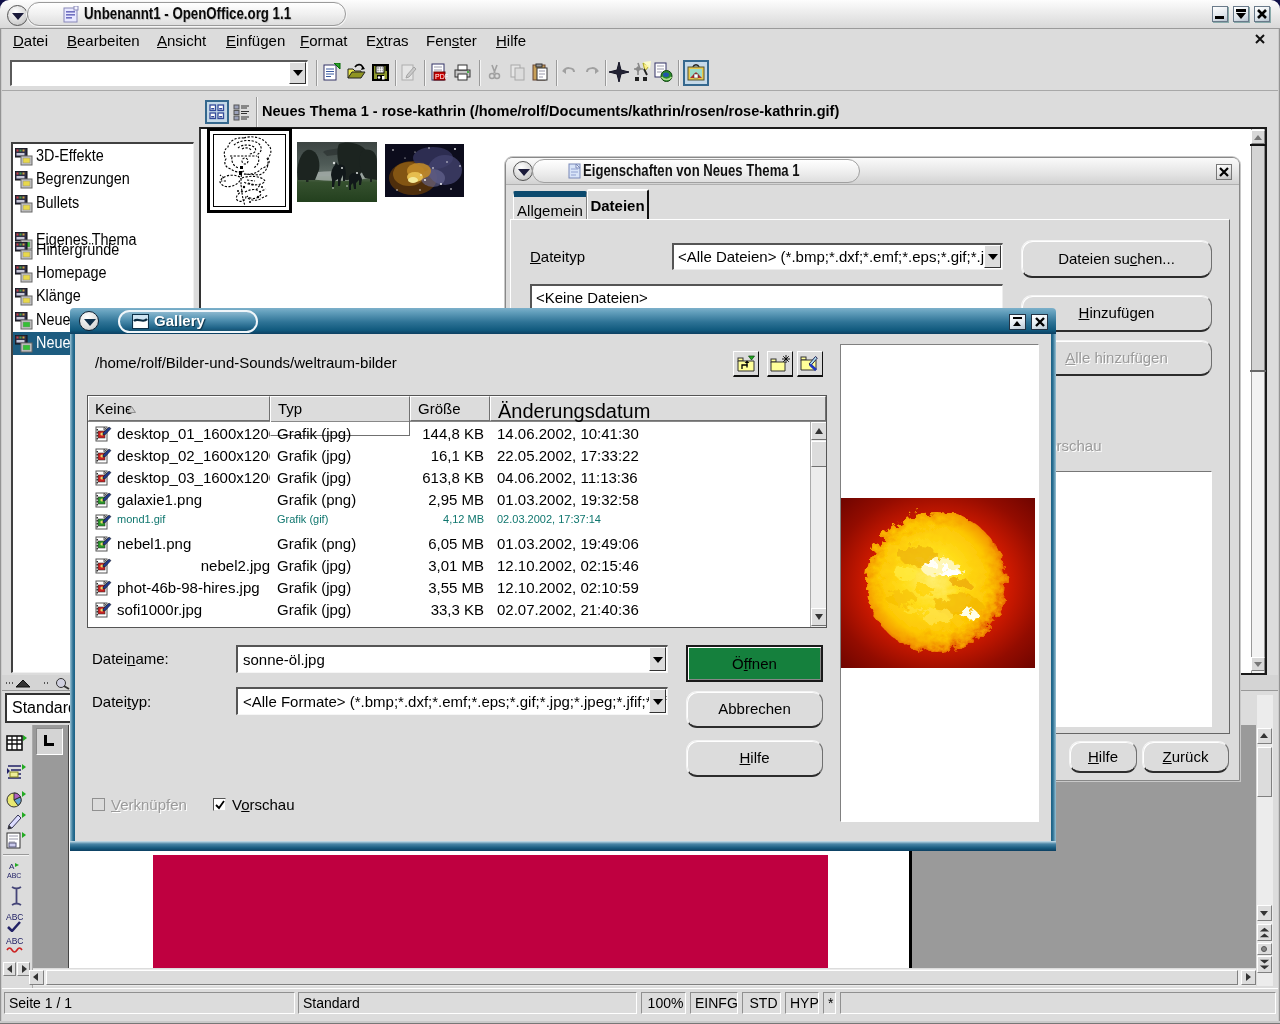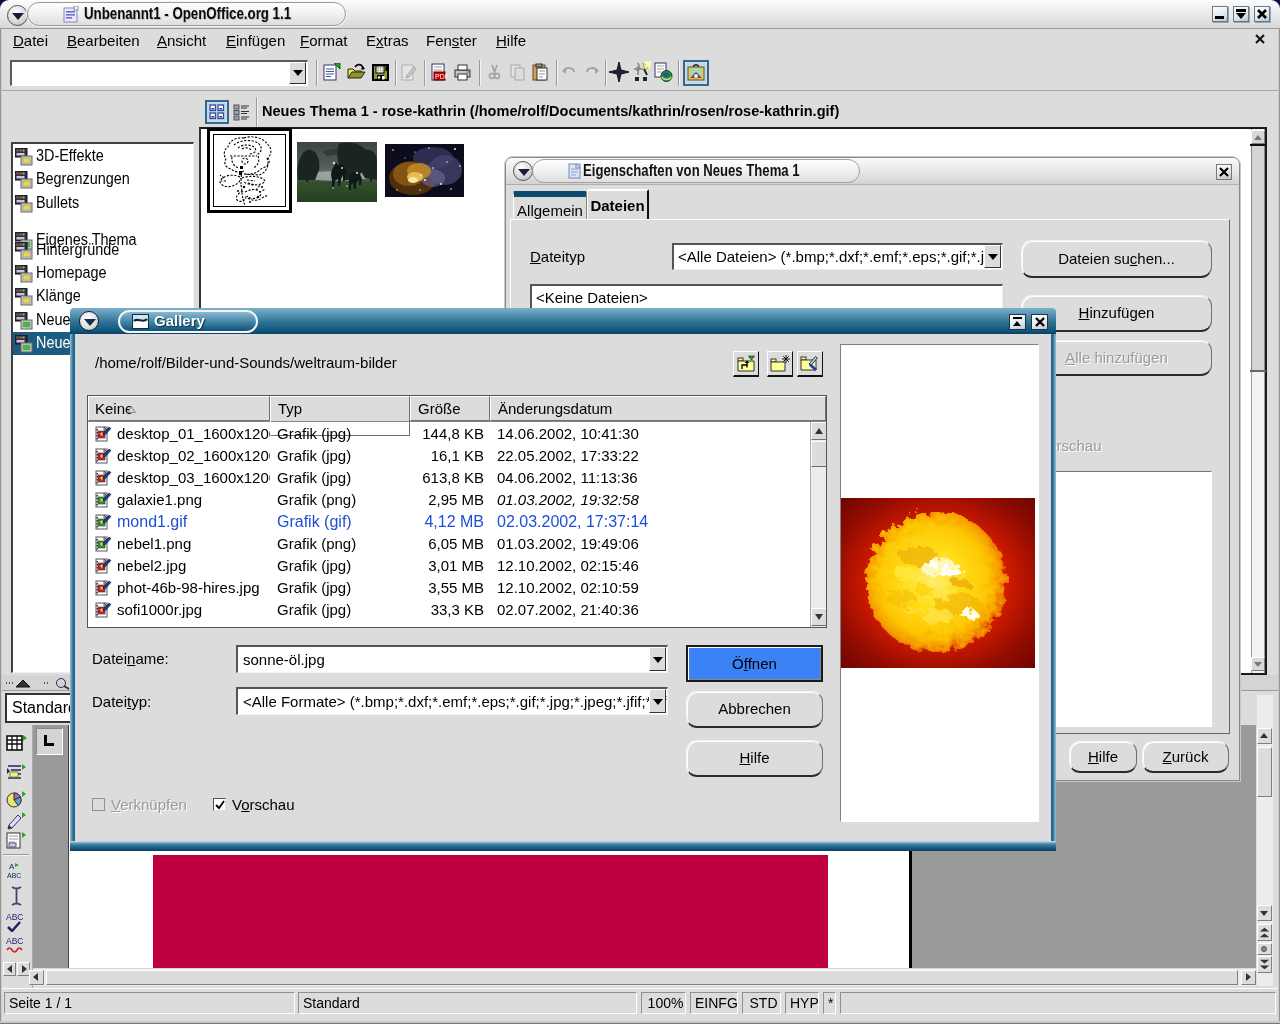--- a/index.html
+++ b/index.html
@@ -651,21 +651,21 @@
     </svg>
 
     <div id="ftable" class="abs" style="left:17px;top:87px;width:740px;height:233px;background:#fff;border:1px solid #555;overflow:hidden;">
 <div class="abs" style="left:0;top:0;width:738px;height:26px;background:#dcdcdc;border-bottom:1px solid #888;">
 <div class="abs" style="left:0;top:0;width:182px;height:25px;border-top:1px solid #fff;border-left:1px solid #fff;border-right:1px solid #707070;border-bottom:1px solid #707070;padding:3px 0 0 6px;font-size:15px;">Keine</div>
 <svg class="abs" style="left:38px;top:9px" width="11" height="9" viewBox="0 0 11 9">
             <path d="M1.5 7.5 L5.5 1.5 L9.5 7.5 z" fill="#d0d0d0" stroke="#909090"></path>
           </svg>
 <div class="abs" style="left:182px;top:0;width:140px;height:40px;border-top:1px solid #fff;border-left:1px solid #fff;border-right:1px solid #707070;border-bottom:1px solid #707070;padding:3px 0 0 7px;font-size:15px;">Typ</div>
 <div class="abs" style="left:322px;top:0;width:80px;height:25px;border-top:1px solid #fff;border-left:1px solid #fff;border-right:1px solid #707070;border-bottom:1px solid #707070;padding:3px 0 0 7px;font-size:15px;">Größe</div>
-<div class="abs" style="left:402px;top:0;width:336px;height:25px;border-top:1px solid #fff;border-left:1px solid #fff;border-right:1px solid #707070;border-bottom:1px solid #707070;padding:3px 0 0 7px;font-size:15px;">Änderungsdatum</div>
+<div class="abs" style="left:402px;top:0;width:336px;height:25px;border-top:1px solid #fff;border-left:1px solid #fff;border-right:1px solid #707070;border-bottom:1px solid #707070;padding:3px 0 0 7px;font-size:20px;">Änderungsdatum</div>
 </div>
 <div class="abs" style="left:0;top:27px;width:722px;height:22px;font-size:15px;color:#000;">
 <svg class="abs" style="left:7px;top:2px" width="17" height="17" viewBox="0 0 17 17">
             <rect x="1" y="2" width="11" height="14" fill="#fff" stroke="#555"></rect>
             <path d="M9 2 l3 3 h-3 z" fill="#ddd" stroke="#555"></path>
             <rect x="3" y="6" width="7" height="7" fill="#cc2222" stroke="#333" stroke-width="0.6"></rect>
             <circle cx="7" cy="9" r="1.6" fill="#e8d870"></circle>
             <path d="M8 8 L14 2 l2 1.5 -5.5 6 -2.5 0.5 z" fill="#223a8a" stroke="#111" stroke-width="0.5"></path>
             <g fill="#333">
               <rect x="1.5" y="4" width="1.5" height="1.5"></rect>
@@ -727,23 +727,23 @@
             <g fill="#333">
               <rect x="1.5" y="4" width="1.5" height="1.5"></rect>
               <rect x="1.5" y="7" width="1.5" height="1.5"></rect>
               <rect x="1.5" y="10" width="1.5" height="1.5"></rect>
               <rect x="1.5" y="13" width="1.5" height="1.5"></rect>
             </g>
           </svg>
 <div class="abs" style="left:29px;top:2px;width:153px;overflow:hidden;white-space:nowrap;">galaxie1.png</div>
 <div class="abs" style="left:189px;top:2px;">Grafik (png)</div>
 <div class="abs" style="left:290px;top:2px;width:106px;text-align:right;">2,95 MB</div>
-<div class="abs" style="left:409px;top:2px;font-style:italic;">01.03.2002, 19:32:58</div>
-</div>
-<div class="abs" style="left:0;top:115px;width:656px;height:22px;font-size:16px;color:#1d4ed8;">
+<div class="abs" style="left:409px;top:2px;">01.03.2002, 19:32:58</div>
+</div>
+<div class="abs" style="left:0;top:115px;width:656px;height:22px;font-size:11px;color:#0f766e;">
 <svg class="abs" style="left:7px;top:2px" width="17" height="17" viewBox="0 0 17 17">
             <rect x="1" y="2" width="11" height="14" fill="#fff" stroke="#555"></rect>
             <path d="M9 2 l3 3 h-3 z" fill="#ddd" stroke="#555"></path>
             <rect x="3" y="6" width="7" height="7" fill="#2a9a2a" stroke="#333" stroke-width="0.6"></rect>
             <circle cx="7" cy="9" r="1.6" fill="#e8d870"></circle>
             <path d="M8 8 L14 2 l2 1.5 -5.5 6 -2.5 0.5 z" fill="#223a8a" stroke="#111" stroke-width="0.5"></path>
             <g fill="#333">
               <rect x="1.5" y="4" width="1.5" height="1.5"></rect>
               <rect x="1.5" y="7" width="1.5" height="1.5"></rect>
               <rect x="1.5" y="10" width="1.5" height="1.5"></rect>
@@ -781,21 +781,21 @@
             <rect x="3" y="6" width="7" height="7" fill="#cc2222" stroke="#333" stroke-width="0.6"></rect>
             <circle cx="7" cy="9" r="1.6" fill="#e8d870"></circle>
             <path d="M8 8 L14 2 l2 1.5 -5.5 6 -2.5 0.5 z" fill="#223a8a" stroke="#111" stroke-width="0.5"></path>
             <g fill="#333">
               <rect x="1.5" y="4" width="1.5" height="1.5"></rect>
               <rect x="1.5" y="7" width="1.5" height="1.5"></rect>
               <rect x="1.5" y="10" width="1.5" height="1.5"></rect>
               <rect x="1.5" y="13" width="1.5" height="1.5"></rect>
             </g>
           </svg>
-<div class="abs" style="left:29px;top:2px;width:153px;overflow:hidden;white-space:nowrap;">nebel2.jpg</div>
+<div class="abs" style="left:29px;top:2px;width:153px;overflow:hidden;white-space:nowrap;text-align:right;">nebel2.jpg</div>
 <div class="abs" style="left:189px;top:2px;">Grafik (jpg)</div>
 <div class="abs" style="left:290px;top:2px;width:106px;text-align:right;">3,01 MB</div>
 <div class="abs" style="left:409px;top:2px;">12.10.2002, 02:15:46</div>
 </div>
 <div class="abs" style="left:0;top:181px;width:722px;height:22px;font-size:15px;color:#000;">
 <svg class="abs" style="left:7px;top:2px" width="17" height="17" viewBox="0 0 17 17">
             <rect x="1" y="2" width="11" height="14" fill="#fff" stroke="#555"></rect>
             <path d="M9 2 l3 3 h-3 z" fill="#ddd" stroke="#555"></path>
             <rect x="3" y="6" width="7" height="7" fill="#cc2222" stroke="#333" stroke-width="0.6"></rect>
             <circle cx="7" cy="9" r="1.6" fill="#e8d870"></circle>
@@ -842,21 +842,21 @@
 
     <div class="abs" style="left:22px;top:342px;font-size:15px;color:#000;">Datei<u>n</u>ame:</div>
     <div class="abs" style="left:166px;top:337px;width:432px;height:28px;background:#fff;border-top:2px solid #555;border-left:2px solid #555;border-right:1px solid #f6f6f6;border-bottom:1px solid #f6f6f6;font-size:15px;color:#000;padding:4px 0 0 5px;">sonne-öl.jpg</div>
     <div class="abs" style="left:579px;top:339px;width:17px;height:24px;background:#dcdcdc;border-top:1px solid #fff;border-left:1px solid #fff;border-right:1px solid #333;border-bottom:1px solid #333;"></div>
     <div class="abs" style="left:583px;top:349px;width:0;height:0;border-left:5px solid transparent;border-right:5px solid transparent;border-top:6px solid #000;"></div>
     <div class="abs" style="left:22px;top:385px;font-size:15px;color:#000;">Datei<u>t</u>yp:</div>
     <div class="abs" style="left:166px;top:379px;width:432px;height:28px;background:#fff;border-top:2px solid #555;border-left:2px solid #555;border-right:1px solid #f6f6f6;border-bottom:1px solid #f6f6f6;font-size:15px;color:#000;padding:4px 0 0 5px;white-space:nowrap;overflow:hidden;">&lt;Alle Formate&gt; (*.bmp;*.dxf;*.emf;*.eps;*.gif;*.jpg;*.jpeg;*.jfif;*.jif;*</div>
     <div class="abs" style="left:579px;top:381px;width:17px;height:24px;background:#dcdcdc;border-top:1px solid #fff;border-left:1px solid #fff;border-right:1px solid #333;border-bottom:1px solid #333;"></div>
     <div class="abs" style="left:583px;top:391px;width:0;height:0;border-left:5px solid transparent;border-right:5px solid transparent;border-top:6px solid #000;"></div>
 
-    <div class="abs" style="left:616px;top:337px;width:137px;height:37px;background:#3b82f6;border:2px solid #1a1a1a;box-shadow:inset 1px 1px 0 #fff, inset -1px -1px 0 #888;font-size:15px;color:#000;text-align:center;padding-top:8px;">Ö<u>f</u>fnen</div>
+    <div class="abs" style="left:616px;top:337px;width:137px;height:37px;background:#15803d;border:2px solid #1a1a1a;box-shadow:inset 1px 1px 0 #fff, inset -1px -1px 0 #888;font-size:15px;color:#000;text-align:center;padding-top:8px;">Ö<u>f</u>fnen</div>
     <div class="abs btn3d" style="left:616px;top:383px;width:137px;height:37px;font-size:15px;color:#000;text-align:center;padding-top:8px;">Abbrechen</div>
     <div class="abs btn3d" style="left:616px;top:432px;width:137px;height:37px;font-size:15px;color:#000;text-align:center;padding-top:8px;"><u>H</u>ilfe</div>
 
     <div class="abs" style="left:22px;top:490px;width:13px;height:13px;background:#dcdcdc;border:1px solid #909090;"></div>
     <div class="abs" style="left:41px;top:488px;font-size:15px;color:#9a9a9a;text-shadow:1px 1px 0 #fff;"><u>V</u>erknüpfen</div>
     <div class="abs" style="left:143px;top:490px;width:13px;height:13px;background:#fff;border-top:1px solid #555;border-left:1px solid #555;border-right:1px solid #ddd;border-bottom:1px solid #ddd;"></div>
     <svg class="abs" style="left:144px;top:491px" width="12" height="12" viewBox="0 0 12 12">
         <path d="M2 6 l3 3 5 -7" stroke="#000" stroke-width="1.8" fill="none"></path>
       </svg>
     <div class="abs" style="left:162px;top:488px;font-size:15px;color:#000;">V<u>o</u>rschau</div>

